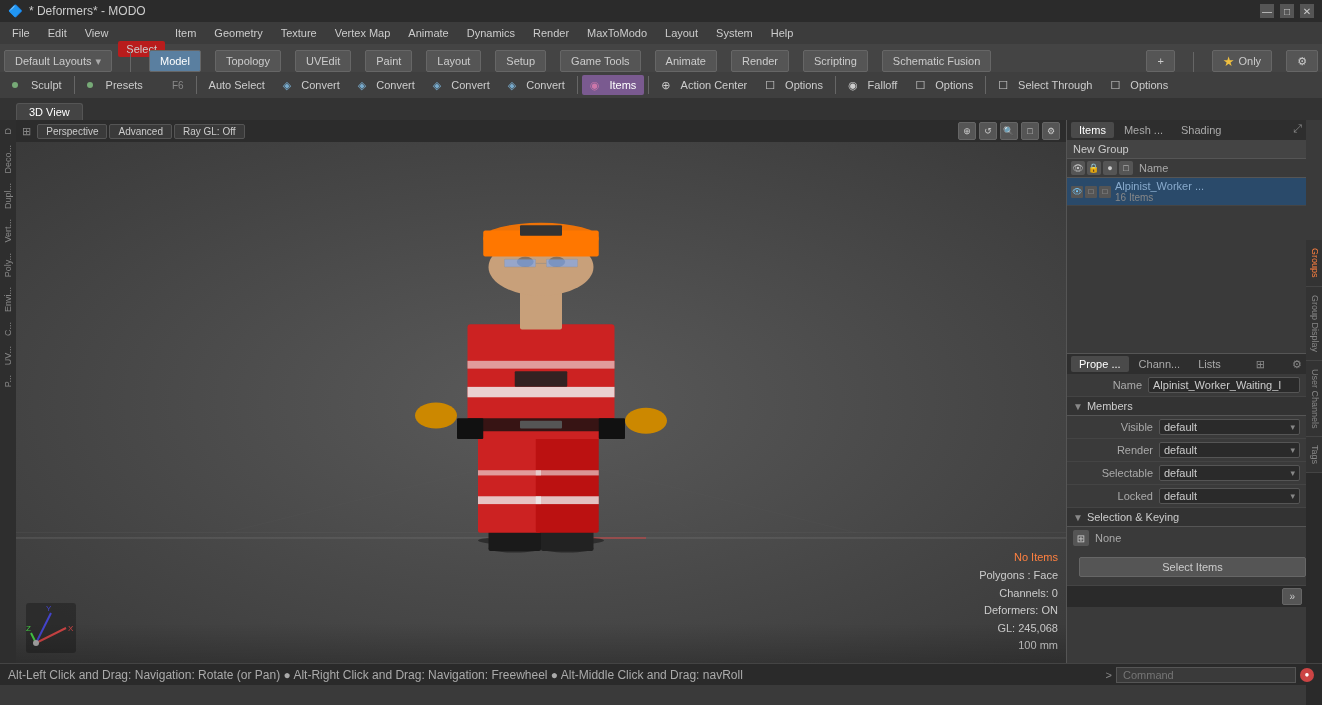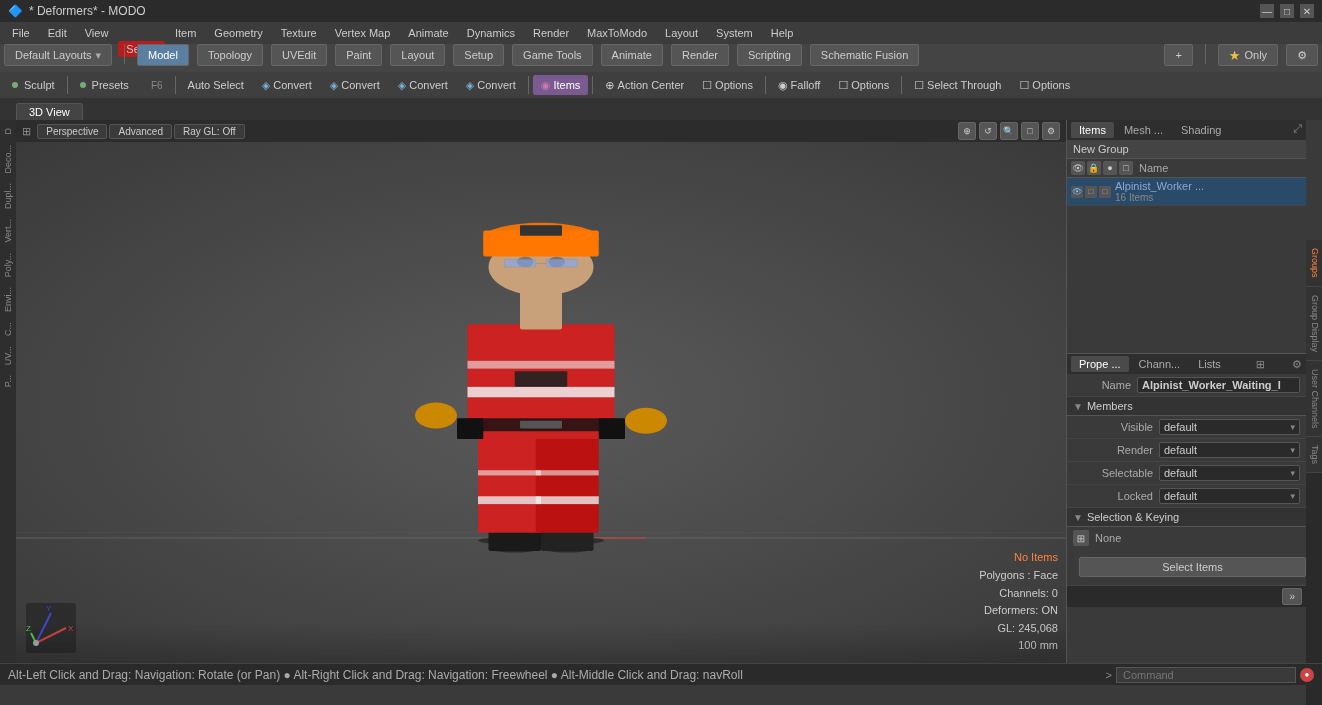--- a/index.html
+++ b/index.html
@@ -42,23 +42,23 @@
       cursor: pointer;
       font-size: 11px;
       border-radius: 2px;
     }
 
     
     #toolbar1 {
       background: #444;
       height: 28px;
       display: flex;
-      align-items: flex-start;
+      align-items: flex-end;
       padding: 0 4px;
-      gap: 8px;
+      gap: 14px;
     }
     .toolbar1-item {
       padding: 2px 10px;
       color: #ccc;
       cursor: pointer;
       font-size: 11px;
       border-radius: 2px;
       background: #555;
       border: 1px solid #666;
       height: 22px;
@@ -81,21 +81,21 @@
     }
     .toolbar2-item {
       padding: 2px 8px;
       color: #ccc;
       cursor: pointer;
       font-size: 11px;
       border-radius: 2px;
       height: 20px;
       display: flex;
       align-items: center;
-      gap: 3px;
+      gap: 10px;
     }
     .toolbar2-item.active { background: #5a8a5a; }
     .toolbar2-separator { width: 1px; height: 18px; background: #666; margin: 0 2px; }
 
     
     #viewport-tabs {
       background: #333;
       height: 22px;
       display: flex;
       align-items: flex-end;
@@ -807,21 +807,21 @@
       <div id="props-tabs">
         <div class="props-tab active">Prope ...</div>
         <div class="props-tab">Chann...</div>
         <div class="props-tab">Lists</div>
         <div class="props-expand">⊞</div>
         <div class="props-expand">⚙</div>
       </div>
 
       <div class="props-field">
         <div class="props-label">Name</div>
-        <input class="props-value" type="text" style="flex: 1 1 0%; background: rgb(42, 42, 42); border: 1px solid rgb(85, 85, 85); color: rgb(204, 204, 204); padding: 1px 4px; font-size: 11px; border-radius: 2px; font-weight: bold;" value="Alpinist_Worker_Waiting_I">
+        <input class="props-value" type="text" style="flex: 1 1 0%; background: rgb(42, 42, 42); border: 1px solid rgb(85, 85, 85); color: rgb(204, 204, 204); padding: 1px 4px; font-size: 11px; border-radius: 2px;" value="Alpinist_Worker_Waiting_I">
       </div>
 
       <div class="props-section-header">
         <span class="props-section-arrow">▼</span>
         <span>Members</span>
       </div>
 
       <div class="props-field">
         <div class="props-label">Visible</div>
         <div class="props-dropdown">

